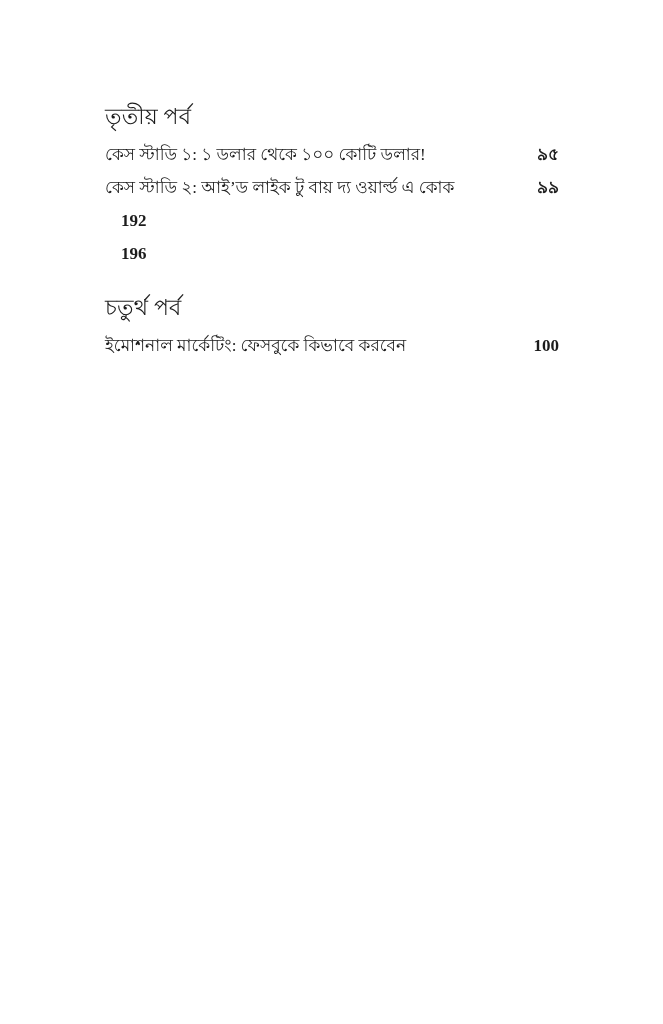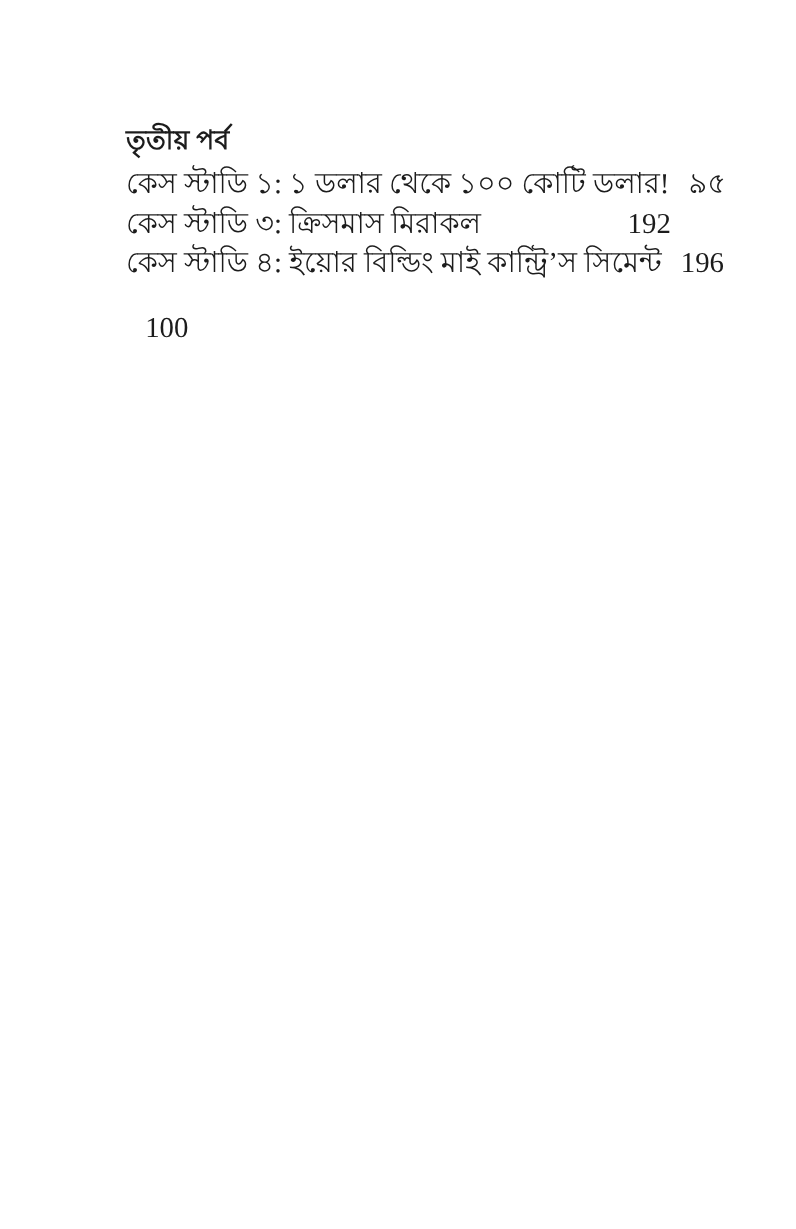--- a/index.html
+++ b/index.html
@@ -25,69 +25,74 @@
   .toc-section {
     display: block;
   }
   .toc-section + .toc-section {
     margin-top: 21px;
   }
   .section-heading {
     margin: 0 0 5px 0;
     font-size: 22px;
     line-height: 33px;
-    font-weight: 700;
+    font-weight: 400;
     letter-spacing: 0.2px;
   }
   .toc-row {
     display: flex;
     justify-content: space-between;
     align-items: flex-end;
-    font-size: 24px;
+    font-size: 17px;
     line-height: 33px;
   }
   .entry-title {
     flex: 1 1 auto;
     text-align: left;
     white-space: nowrap;
   }
   .entry-page {
     flex: 0 0 auto;
     margin-left: 16px;
     text-align: right;
     white-space: nowrap;
+    font-weight: bold;
   }
 </style>
 </head>
 <body>
 
 <div class="page">
   <div class="toc">
 
     <section class="toc-section">
       <h2 class="section-heading">তৃতীয় পর্ব</h2>
 
       <div class="toc-row">
         <span class="entry-title">কেস স্টাডি ১: ১ ডলার থেকে ১০০ কোটি ডলার!</span>
         <span class="entry-page">৯৫</span>
       </div>
 
+      <div class="toc-row">
+        <span class="entry-title">কেস স্টাডি ২: আই’ড লাইক টু বায় দ্য ওয়ার্ল্ড এ কোক</span>
+        <span class="entry-page">৯৯</span>
+      </div>
 
       <div class="toc-row">
-        <span class="entry-title">কেস স্টাডি ৩: ক্রিসমাস মিরাকল</span>
         <span class="entry-page">192</span>
       </div>
 
       <div class="toc-row">
-        <span class="entry-title">কেস স্টাডি ৪: ইয়োর বিল্ডিং মাই কান্ট্রি’স সিমেন্ট</span>
         <span class="entry-page">196</span>
       </div>
     </section>
 
     <section class="toc-section">
+      <h2 class="section-heading">চতুর্থ পর্ব</h2>
 
       <div class="toc-row">
+        <span class="entry-title">ইমোশনাল মার্কেটিং: ফেসবুকে কিভাবে করবেন</span>
         <span class="entry-page">100</span>
       </div>
     </section>
 
   </div>
 </div>
 
 </body></html>

